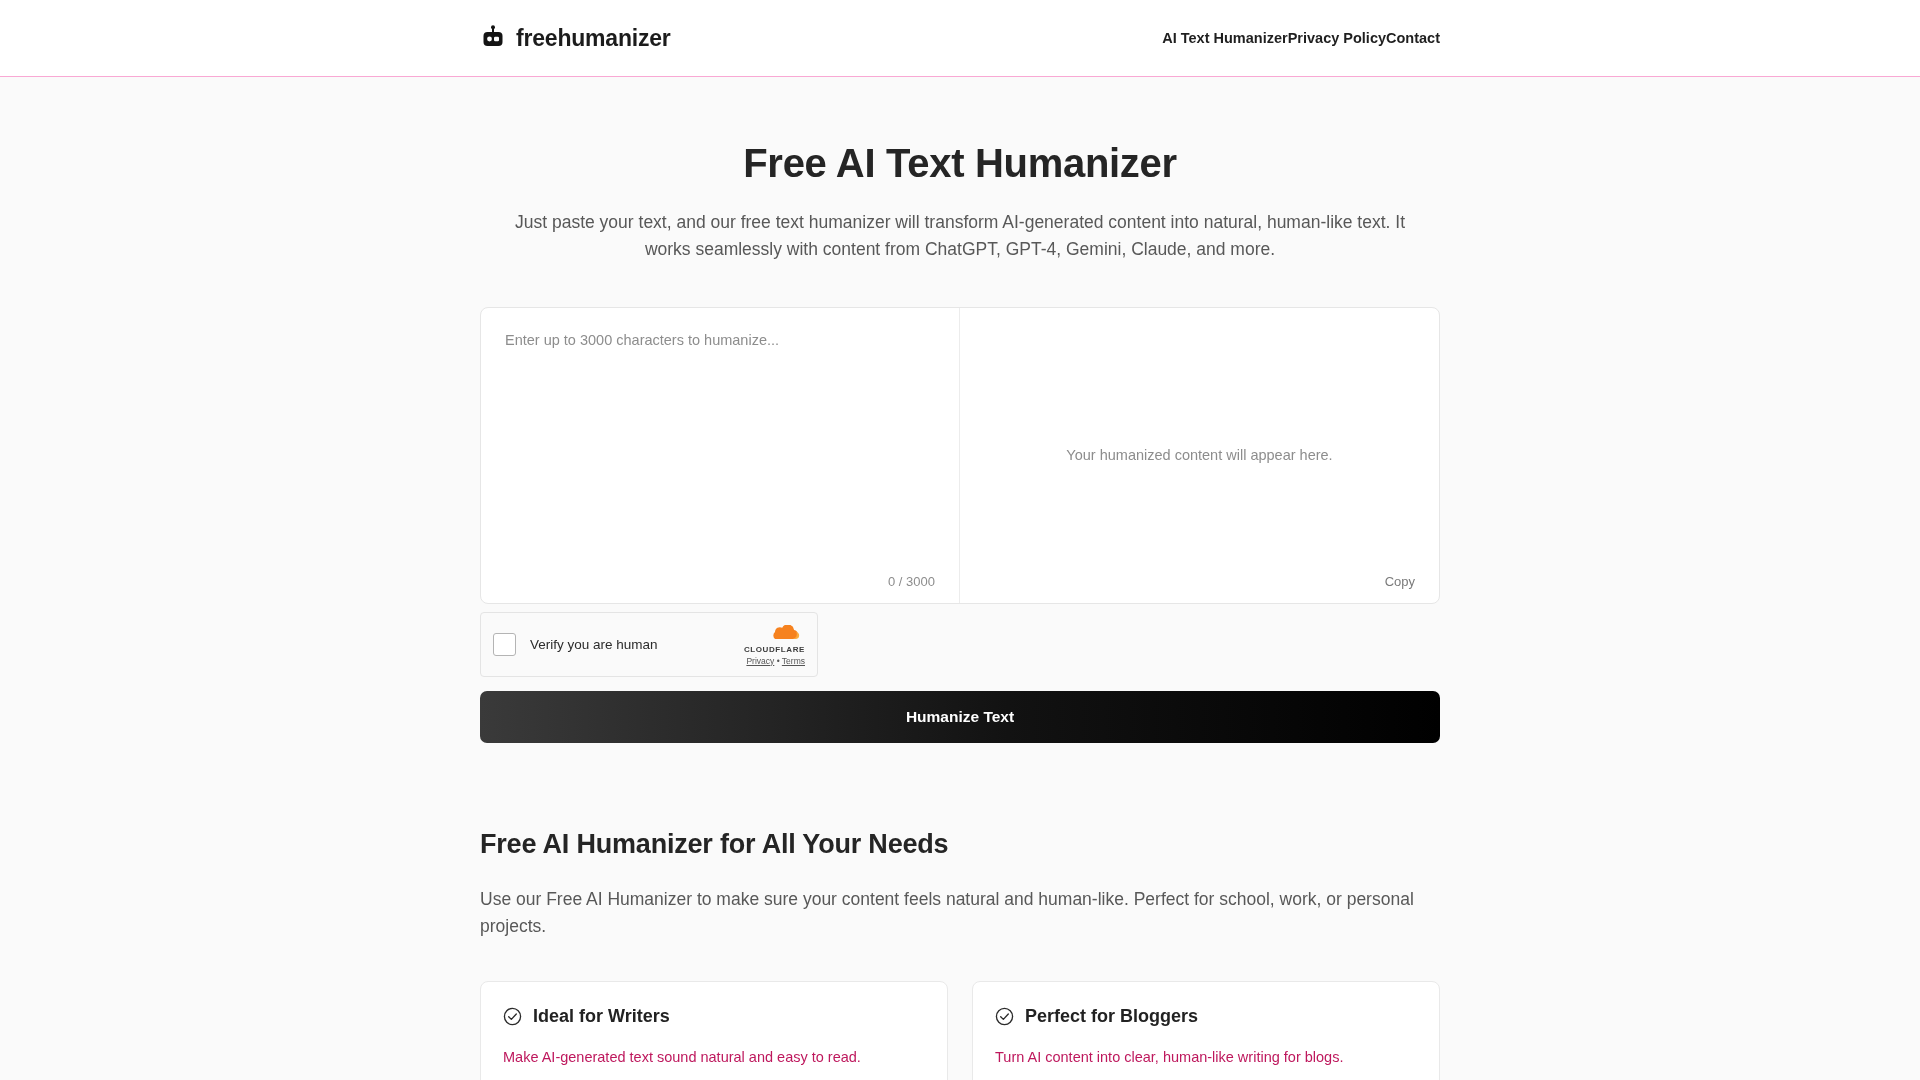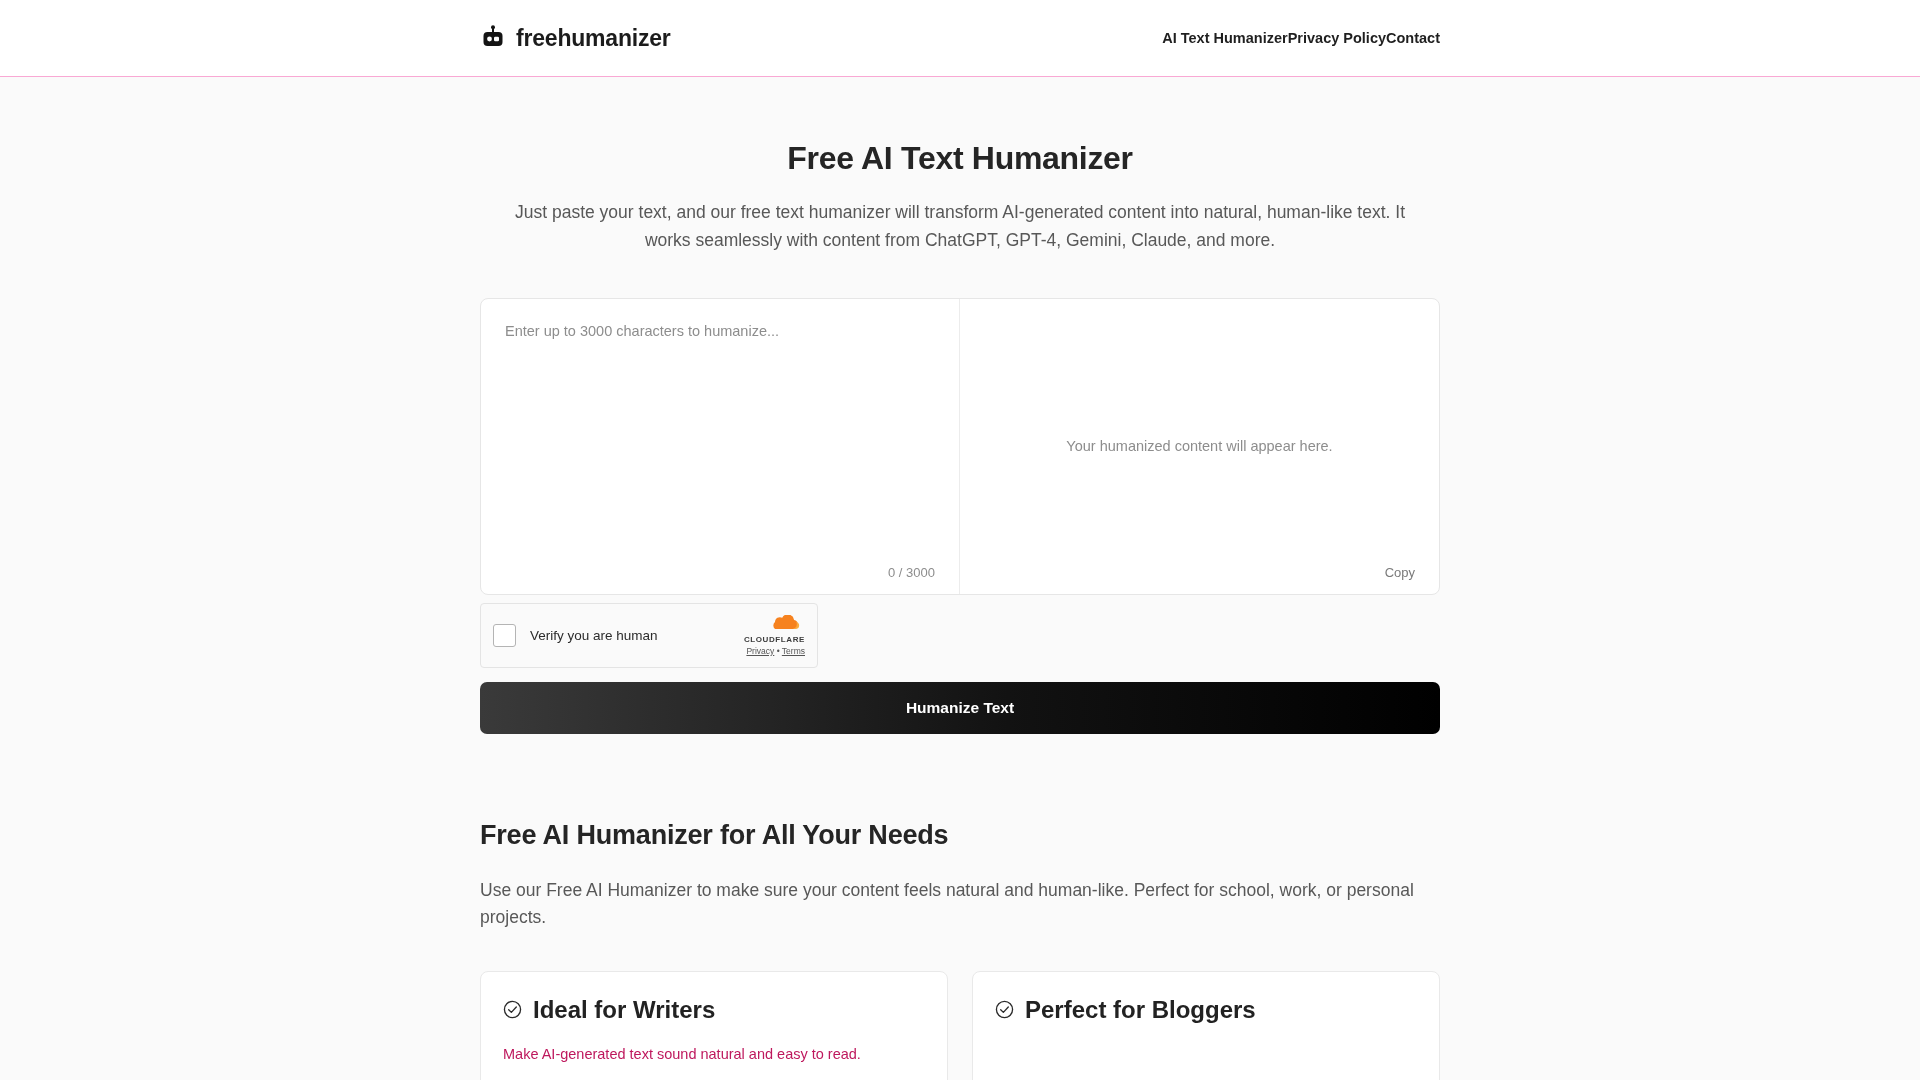--- a/index.html
+++ b/index.html
@@ -64,21 +64,21 @@
     padding-top: 62px;
     padding-bottom: 0px;
     min-height: 1003px;
   }
   .container {
     width: 960px;
     margin: 0 auto;
   }
   .hero-title {
     text-align: center;
-    font-size: 32px;
+    font-size: 40px;
     line-height: 1.2;
     font-weight: 700;
     color: #252525;
     letter-spacing: -0.3px;
     margin-bottom: 22px;
   }
   .hero-sub {
     text-align: center;
     font-size: 17.5px;
     line-height: 1.55;
@@ -249,21 +249,21 @@
     border-radius: 8px;
     padding: 24px 22px 28px 22px;
   }
   .card-head {
     display: flex;
     align-items: center;
     gap: 11px;
     margin-bottom: 20px;
   }
   .card-title {
-    font-size: 24px;
+    font-size: 18px;
     font-weight: 700;
     color: #222222;
   }
   .card-body {
     font-size: 14.5px;
     line-height: 1.5;
     color: #be185d;
   }
   .check-icon { display: block; }
 </style>
@@ -348,17 +348,18 @@
         <div class="card">
           <div class="card-head">
             <span>
               <svg class="check-icon" width="19" height="19" viewBox="0 0 20 20" xmlns="http://www.w3.org/2000/svg">
                 <circle cx="10" cy="10" r="8.5" fill="none" stroke="#2b2b2b" stroke-width="1.4"></circle>
                 <path d="M6 10.2 L8.8 13 L14 7.4" fill="none" stroke="#2b2b2b" stroke-width="1.4" stroke-linecap="round" stroke-linejoin="round"></path>
               </svg>
             </span>
             <span class="card-title">Perfect for Bloggers</span>
           </div>
+          <p class="card-body">Turn AI content into clear, human-like writing for blogs.</p>
         </div>
       </div>
     </section>
   </div>
 </main>
 
 </body></html>

